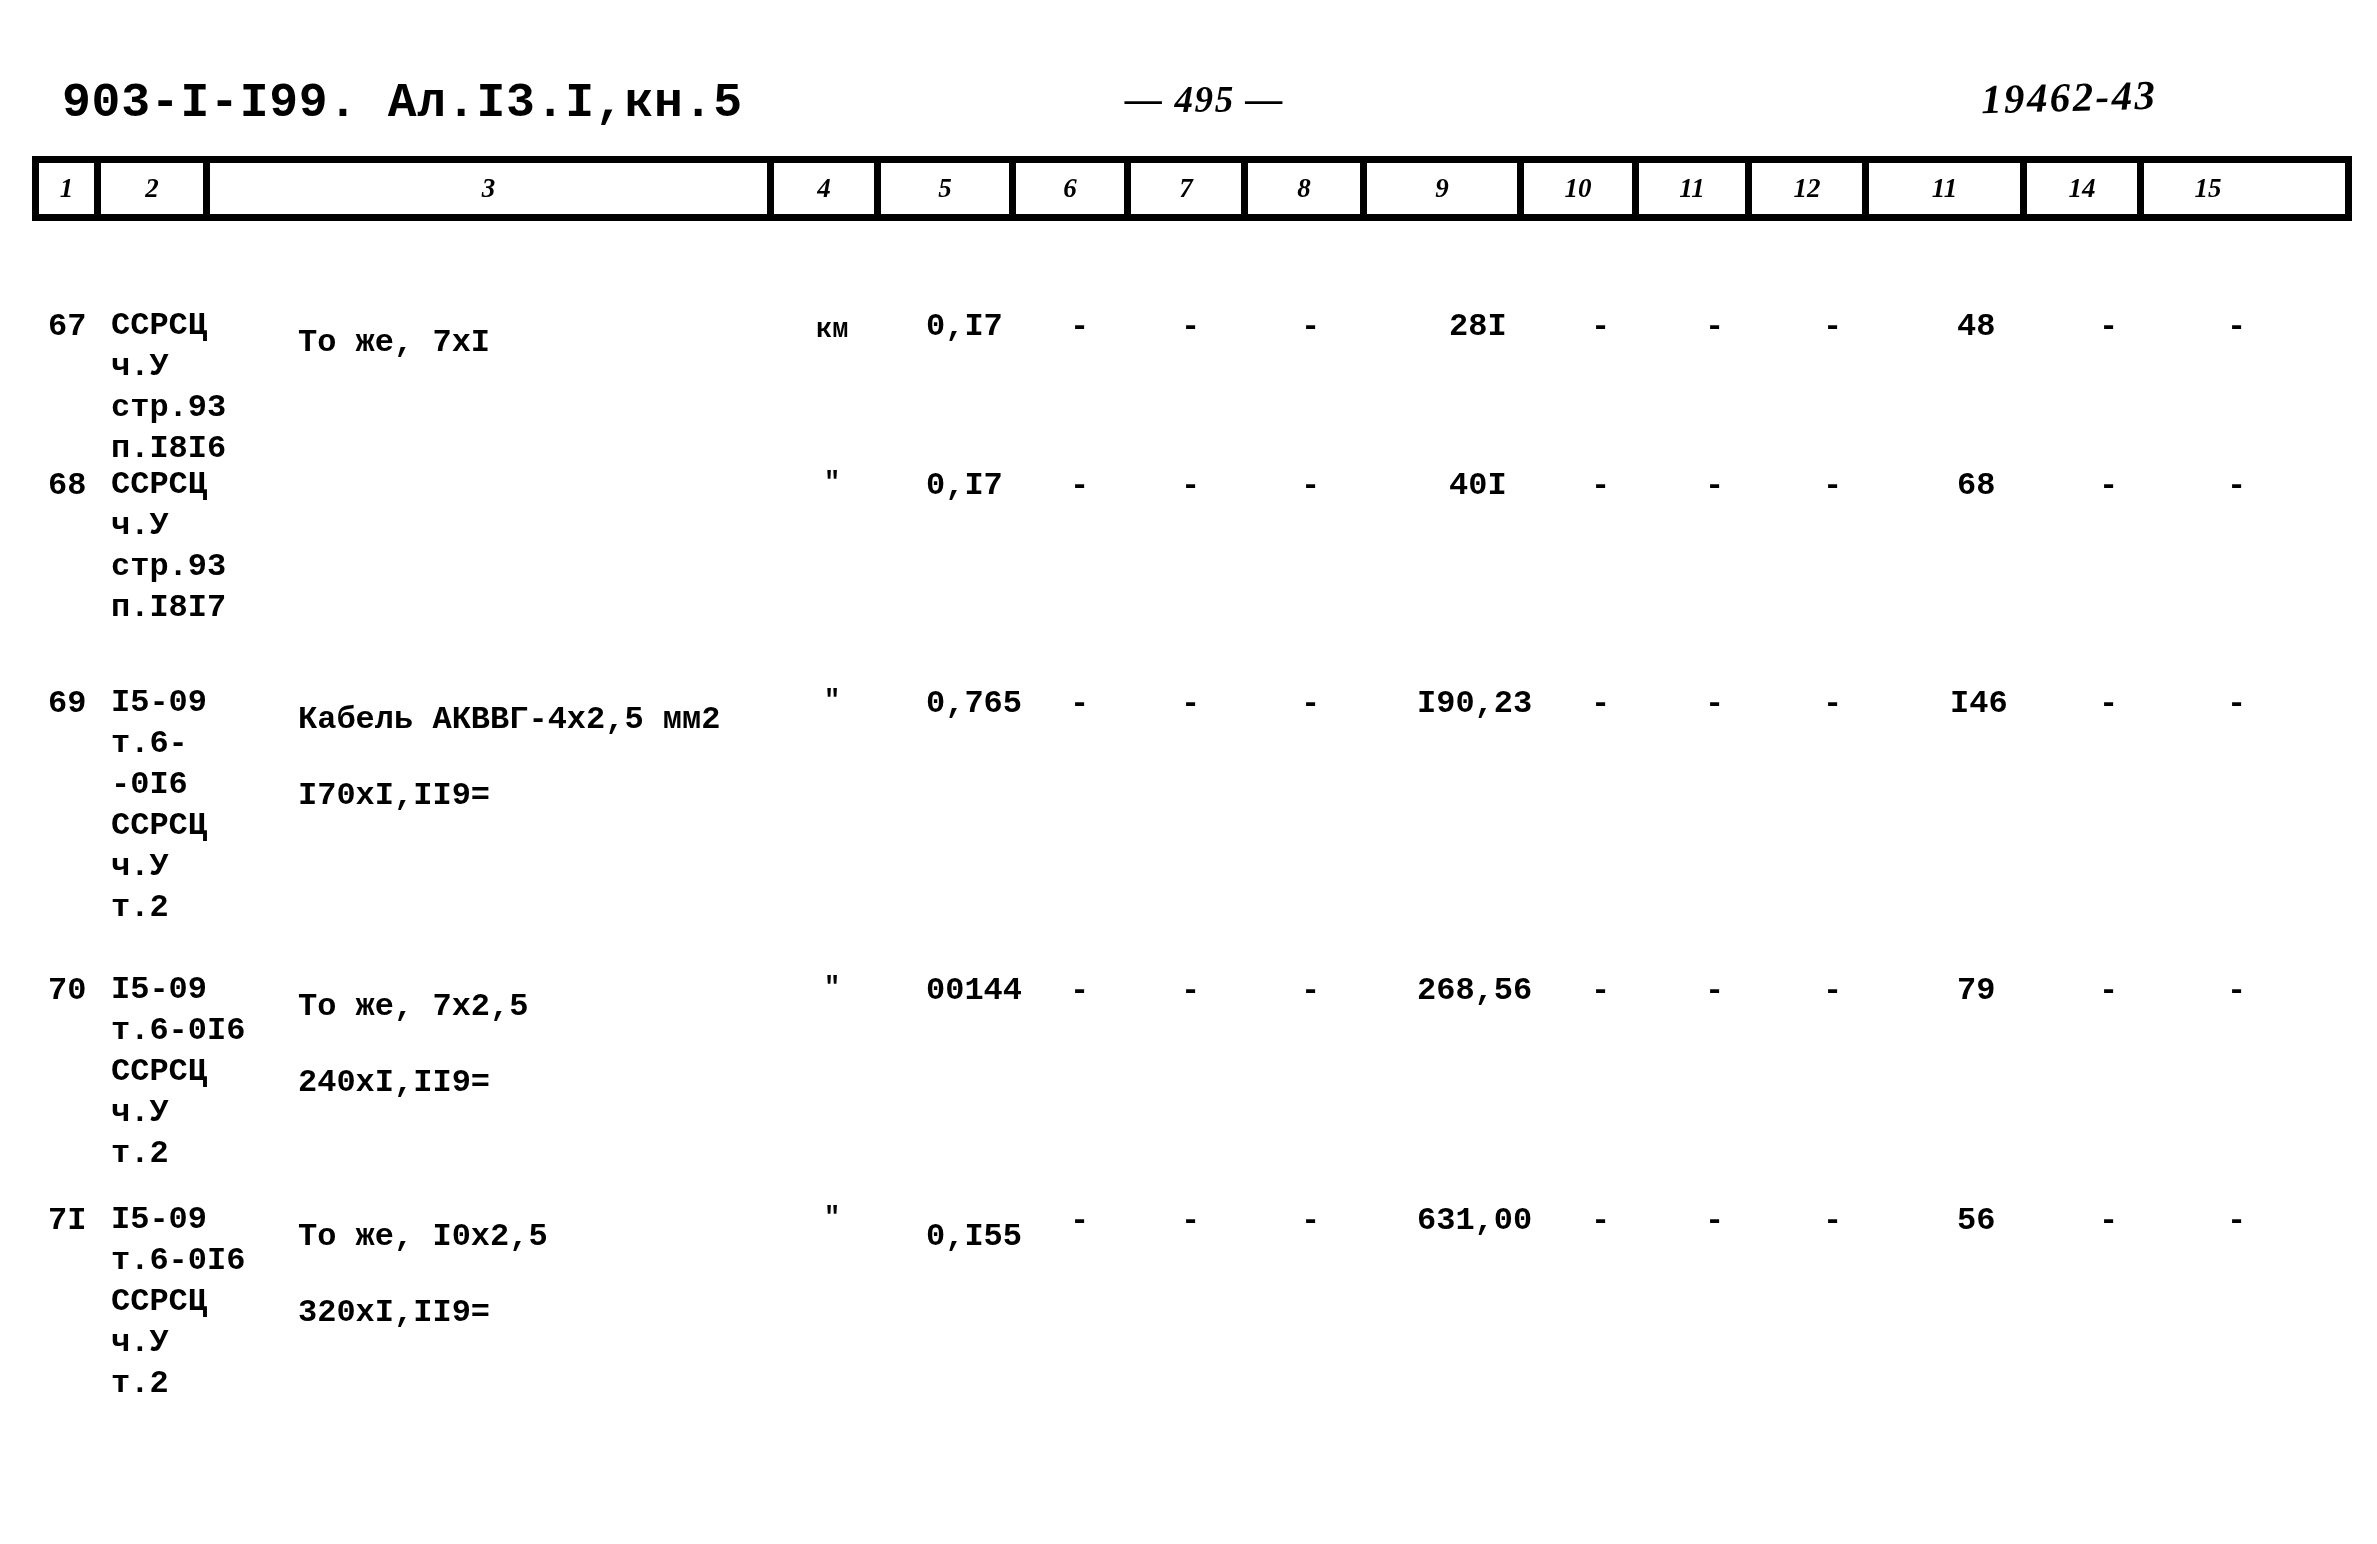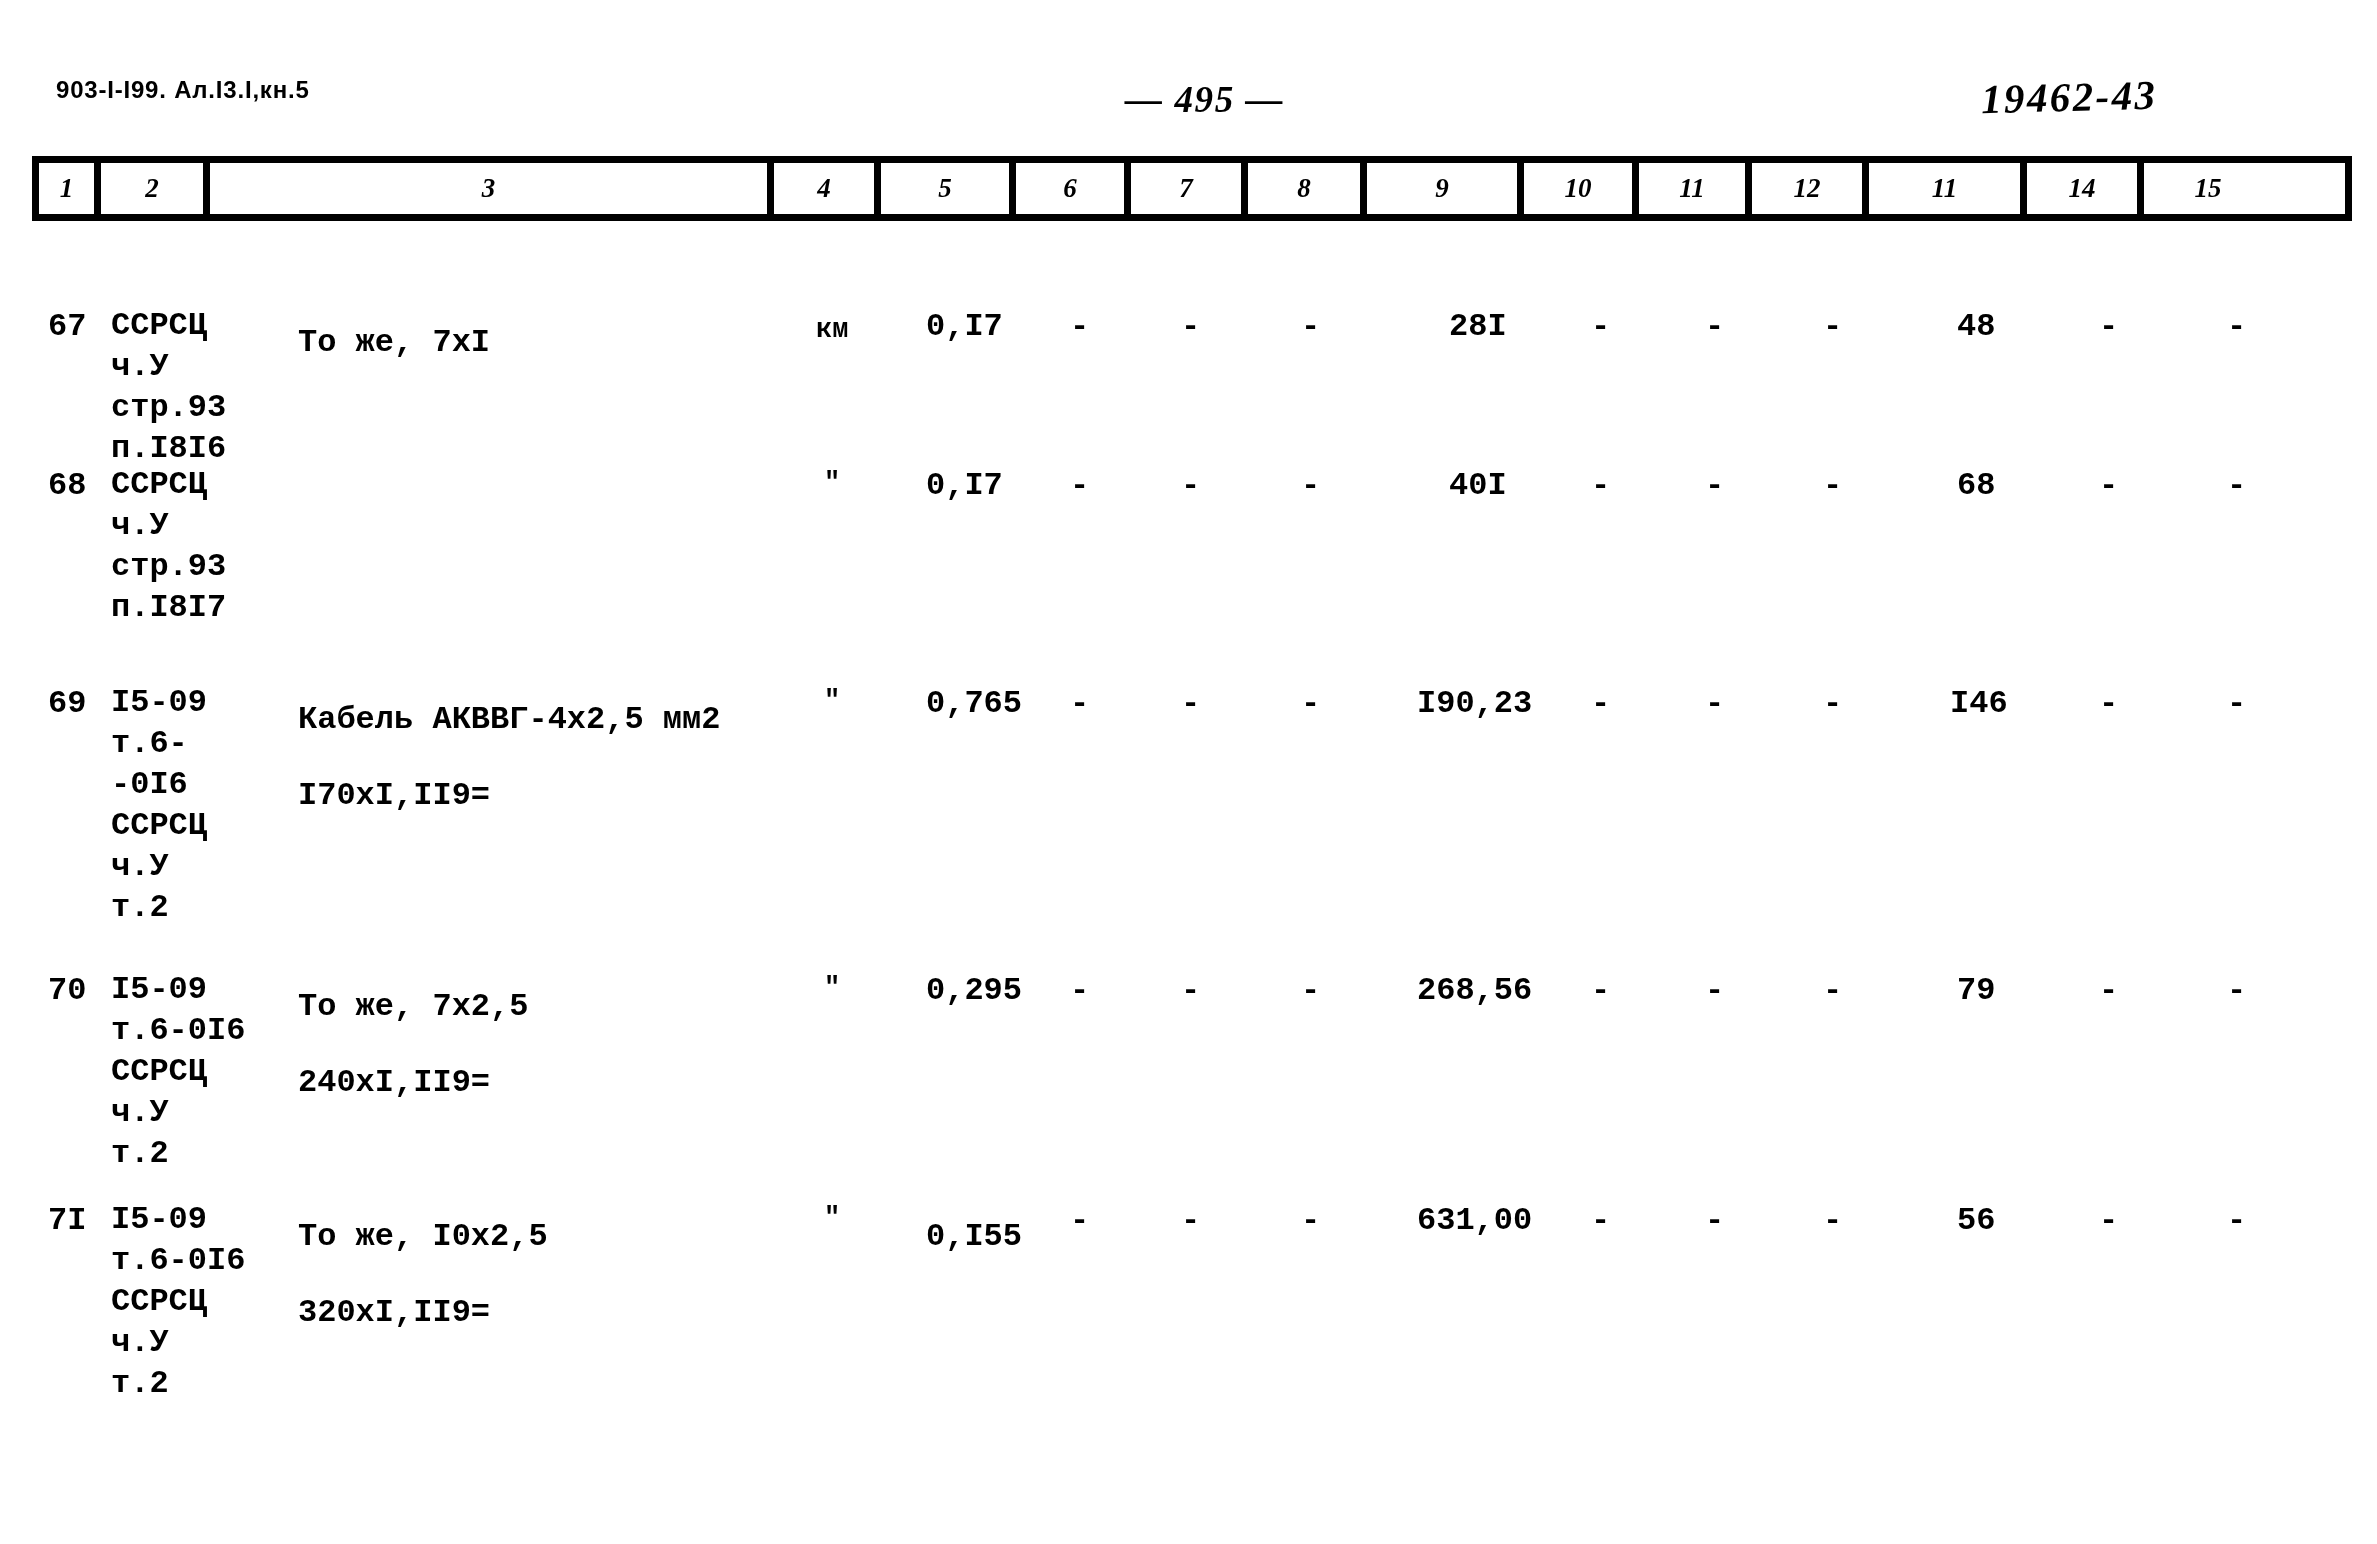--- a/index.html
+++ b/index.html
@@ -24,24 +24,24 @@
   
   .header-row {
     position: absolute;
     top: 76px;
     left: 0;
     width: 2377px;
     height: 55px;
   }
   .doc-code {
     position: absolute;
-    left: 56px;
+    left: 62px;
     top: 0;
-    font-family: Liberation Sans, sans-serif;
-    font-size: 24px;
+    font-family: Liberation Mono, monospace;
+    font-size: 48px;
     font-weight: bold;
     letter-spacing: 0.8px;
     white-space: nowrap;
   }
   .page-number {
     position: absolute;
     left: 1125px;
     top: 1.6px;
     font-family: "Liberation Serif", serif;
     font-size: 37px;
@@ -235,21 +235,21 @@
     <div class="row" style="height:230px">
       <div class="c" style="left:48px;  top:8px">70</div>
       <div class="code-block" style="left:111px; top:8px">I5-09
 т.6-0I6
 ССРСЦ
 ч.У
 т.2</div>
       <div class="desc-block" style="left:298px; top:8px">То же, 7х2,5
 240хI,II9=</div>
       <div class="c ditto" style="left:824px; top:6.3px">"</div>
-      <div class="c num" style="left:926px; top:8px">0,295</div>
+      <div class="c num" style="left:926px; top:8px">00144</div>
       <div class="c dash" style="left:1070px; top:8px">-</div>
       <div class="c dash" style="left:1181px; top:8px">-</div>
       <div class="c dash" style="left:1301px; top:8px">-</div>
       <div class="c num" style="left:1417px; top:8px">268,56</div>
       <div class="c dash" style="left:1591px; top:8px">-</div>
       <div class="c dash" style="left:1705px; top:8px">-</div>
       <div class="c dash" style="left:1823px; top:8px">-</div>
       <div class="c num" style="left:1957px; top:8px">79</div>
       <div class="c dash" style="left:2099px; top:8px">-</div>
       <div class="c dash" style="left:2227px; top:8px">-</div>

